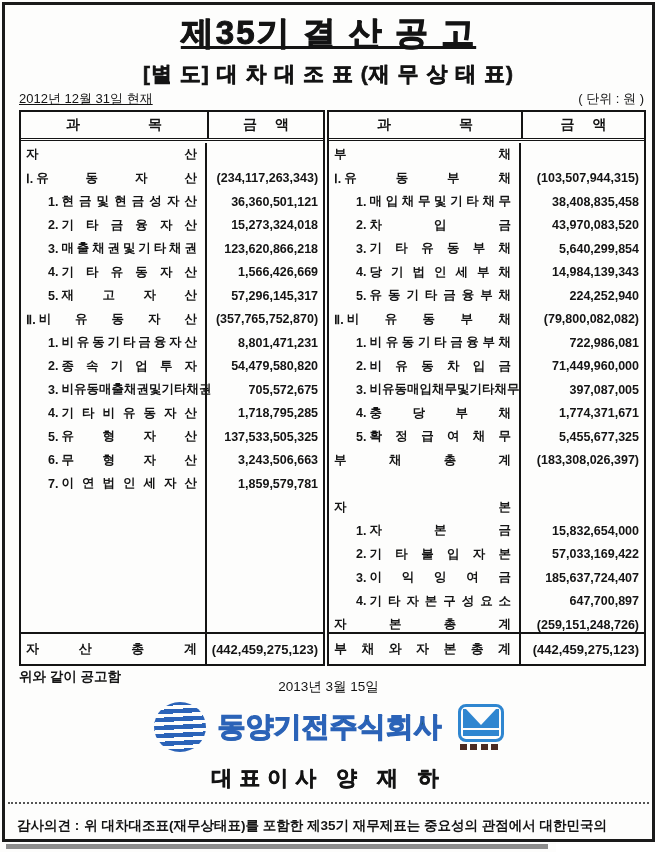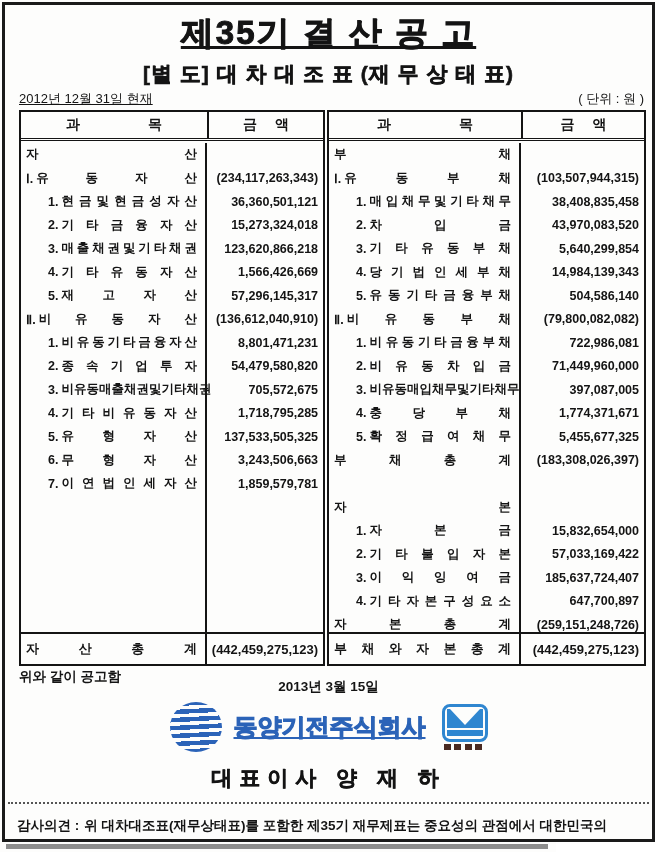--- a/index.html
+++ b/index.html
@@ -53,26 +53,26 @@
   .num{flex:0 0 auto;margin-right:3px;}
   .spread{flex:1;display:flex;justify-content:space-between;min-width:0;}
   .spread span{flex:0 0 auto;}
   .trow{display:flex;flex:0 0 30px;border-top:2px solid #141414;}
   .trow .cell-l,.trow .cell-v{font-size:13px;}
 
   
   .notice-band{position:relative;height:28px;margin:2px 14px 0;}
   .public-notice{position:absolute;left:0;top:0;font-size:13.5px;font-weight:bold;}
   .announce-date{position:absolute;left:0;right:0;bottom:0;text-align:center;
-    font-size:13.5px;font-weight:bold;margin-top:39px;}
+    font-size:13.5px;font-weight:normal;margin-top:39px;}
   .company-row{display:flex;align-items:center;justify-content:center;gap:12px;
     height:58px;margin-top:2px;}
   .globe{width:52px;height:50px;border-radius:50%;overflow:hidden;
     background:repeating-linear-gradient(177deg,#2b63b8 0 4.5px,#fdfdfc 4.5px 8px);}
-  .company-name{font-size:24px;font-weight:bold;color:#14532d;letter-spacing:0;text-decoration:underline;
+  .company-name{font-size:28px;font-weight:bold;color:#14532d;letter-spacing:0;
     -webkit-text-stroke:1.2px #2b63b8;}
   .seal-wrap{display:flex;flex-direction:column;align-items:center;margin-left:4px;}
   .seal{box-sizing:border-box;width:46px;height:38px;border:3px solid #2f86d0;
     border-radius:8px;padding:2px;background:#fdfdfc;}
   .seal-top{height:19px;background:#2f86d0;position:relative;overflow:hidden;}
   .seal-top::after{content:"";position:absolute;left:50%;top:0;transform:translateX(-50%);
     border-left:15px solid transparent;border-right:15px solid transparent;
     border-top:16px solid #fdfdfc;}
   .seal-bar{height:6px;background:#2f86d0;margin-top:2px;}
   .seal-caption{height:6px;width:42px;margin-top:2px;
@@ -213,21 +213,21 @@
               <div class="cell-l">
                 <span class="num">Ⅱ.</span>
                 <div class="spread ">
                   <span>비</span>
                   <span>유</span>
                   <span>동</span>
                   <span>자</span>
                   <span>산</span>
                 </div>
               </div>
-              <div class="cell-v">(136,612,040,910)</div>
+              <div class="cell-v">(357,765,752,870)</div>
             </div>
             <div class="row">
               <div class="cell-l sub">
                 <span class="num">1.</span>
                 <div class="spread ">
                   <span>비</span>
                   <span>유</span>
                   <span>동</span>
                   <span>기</span>
                   <span>타</span>
@@ -445,21 +445,21 @@
                   <span>유</span>
                   <span>동</span>
                   <span>기</span>
                   <span>타</span>
                   <span>금</span>
                   <span>융</span>
                   <span>부</span>
                   <span>채</span>
                 </div>
               </div>
-              <div class="cell-v">504,586,140</div>
+              <div class="cell-v">224,252,940</div>
             </div>
             <div class="row">
               <div class="cell-l">
                 <span class="num">Ⅱ.</span>
                 <div class="spread ">
                   <span>비</span>
                   <span>유</span>
                   <span>동</span>
                   <span>부</span>
                   <span>채</span>

